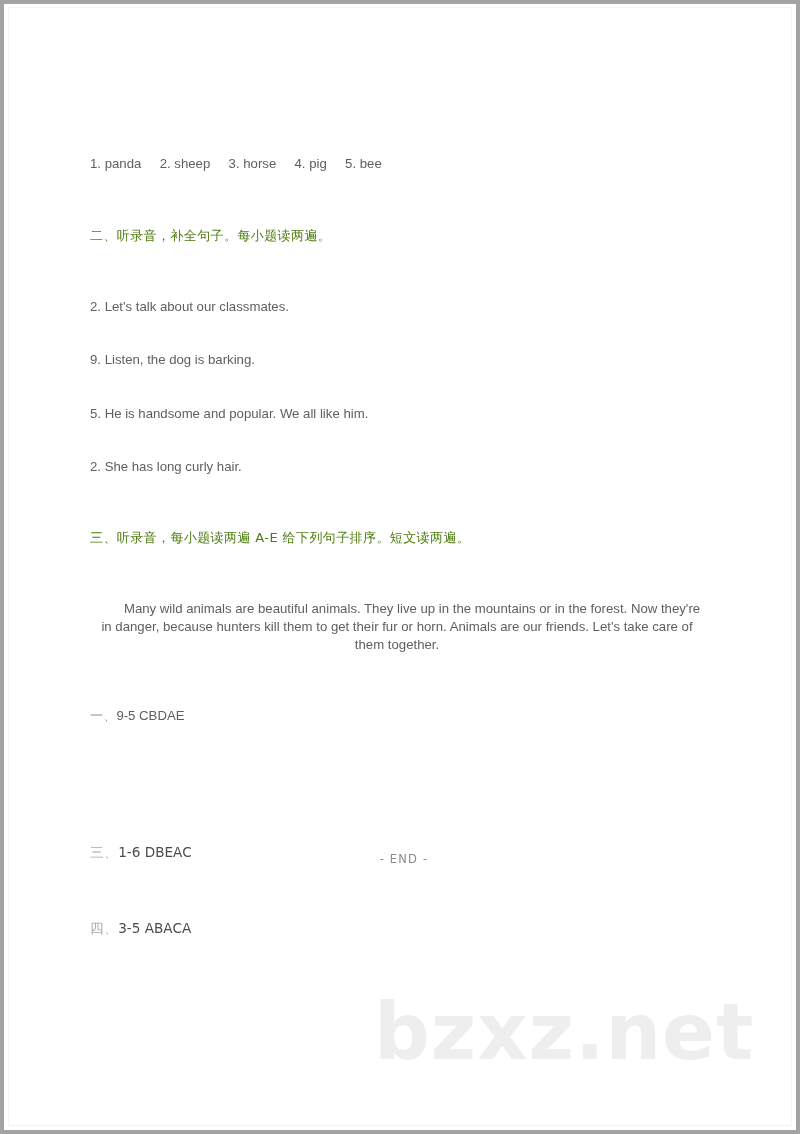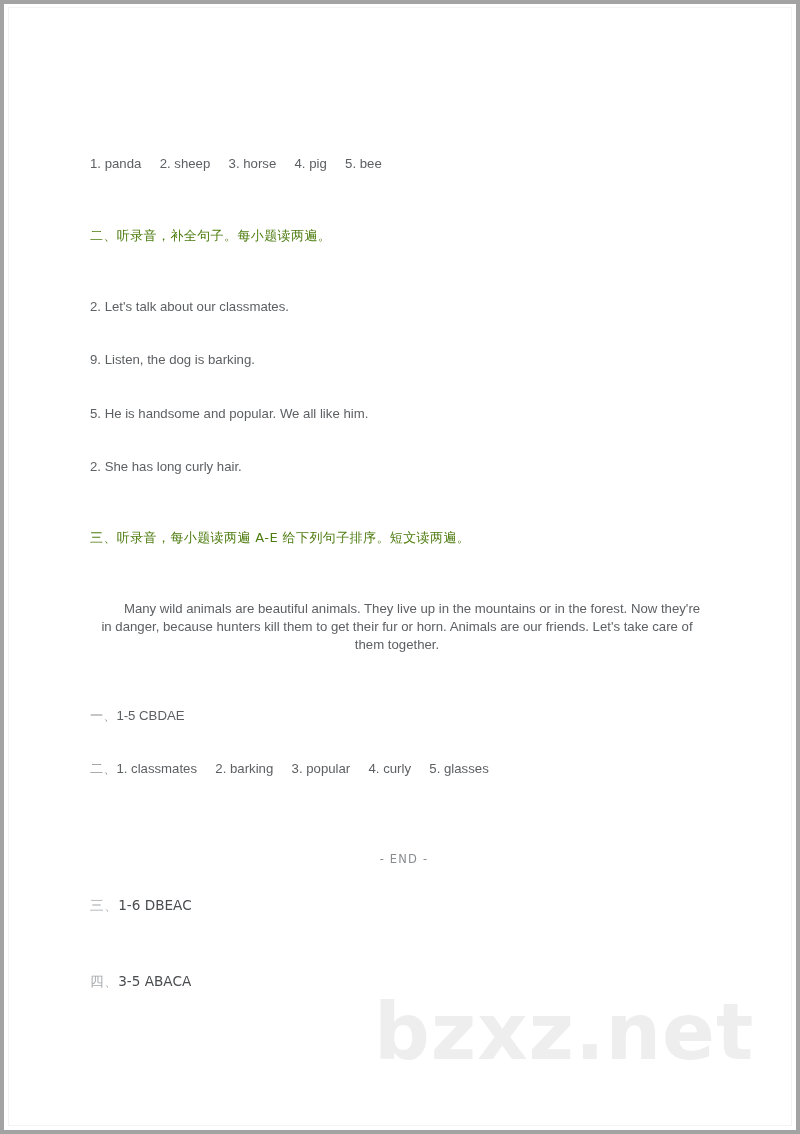--- a/index.html
+++ b/index.html
@@ -125,22 +125,21 @@
 
       <div>2. Let's talk about our classmates.</div>
       <div>9. Listen, the dog is barking.</div>
       <div>5. He is handsome and popular. We all like him.</div>
       <div>2. She has long curly hair.</div>
 
       <div class="cn">三、听录音，每小题读两遍 A-E 给下列句子排序。短文读两遍。</div>
 
       <div class="para-indent">Many wild animals are beautiful animals. They live up in the mountains or in the forest. Now they're in danger, because hunters kill them to get their fur or horn. Animals are our friends. Let's take care of them together.</div>
 
-      <div><span class="cnmark">一、</span><span>1-5 CBDAE</span></div>
-      <div><span class="cnmark">二、</span><span>1. classmates     2. barking     3. popular     4. curly     5. glasses</span></div>
+      <div><span class="cnmark">一、</span><span>9-5 CBDAE</span></div>
     </div>
 
     <div class="blkB gap-before">
 
       <div><span class="cnmark">三、</span><span>1-6 DBEAC</span></div>
       <div><span class="cnmark">四、</span><span>3-5 ABACA</span></div>
       
       
 
       

